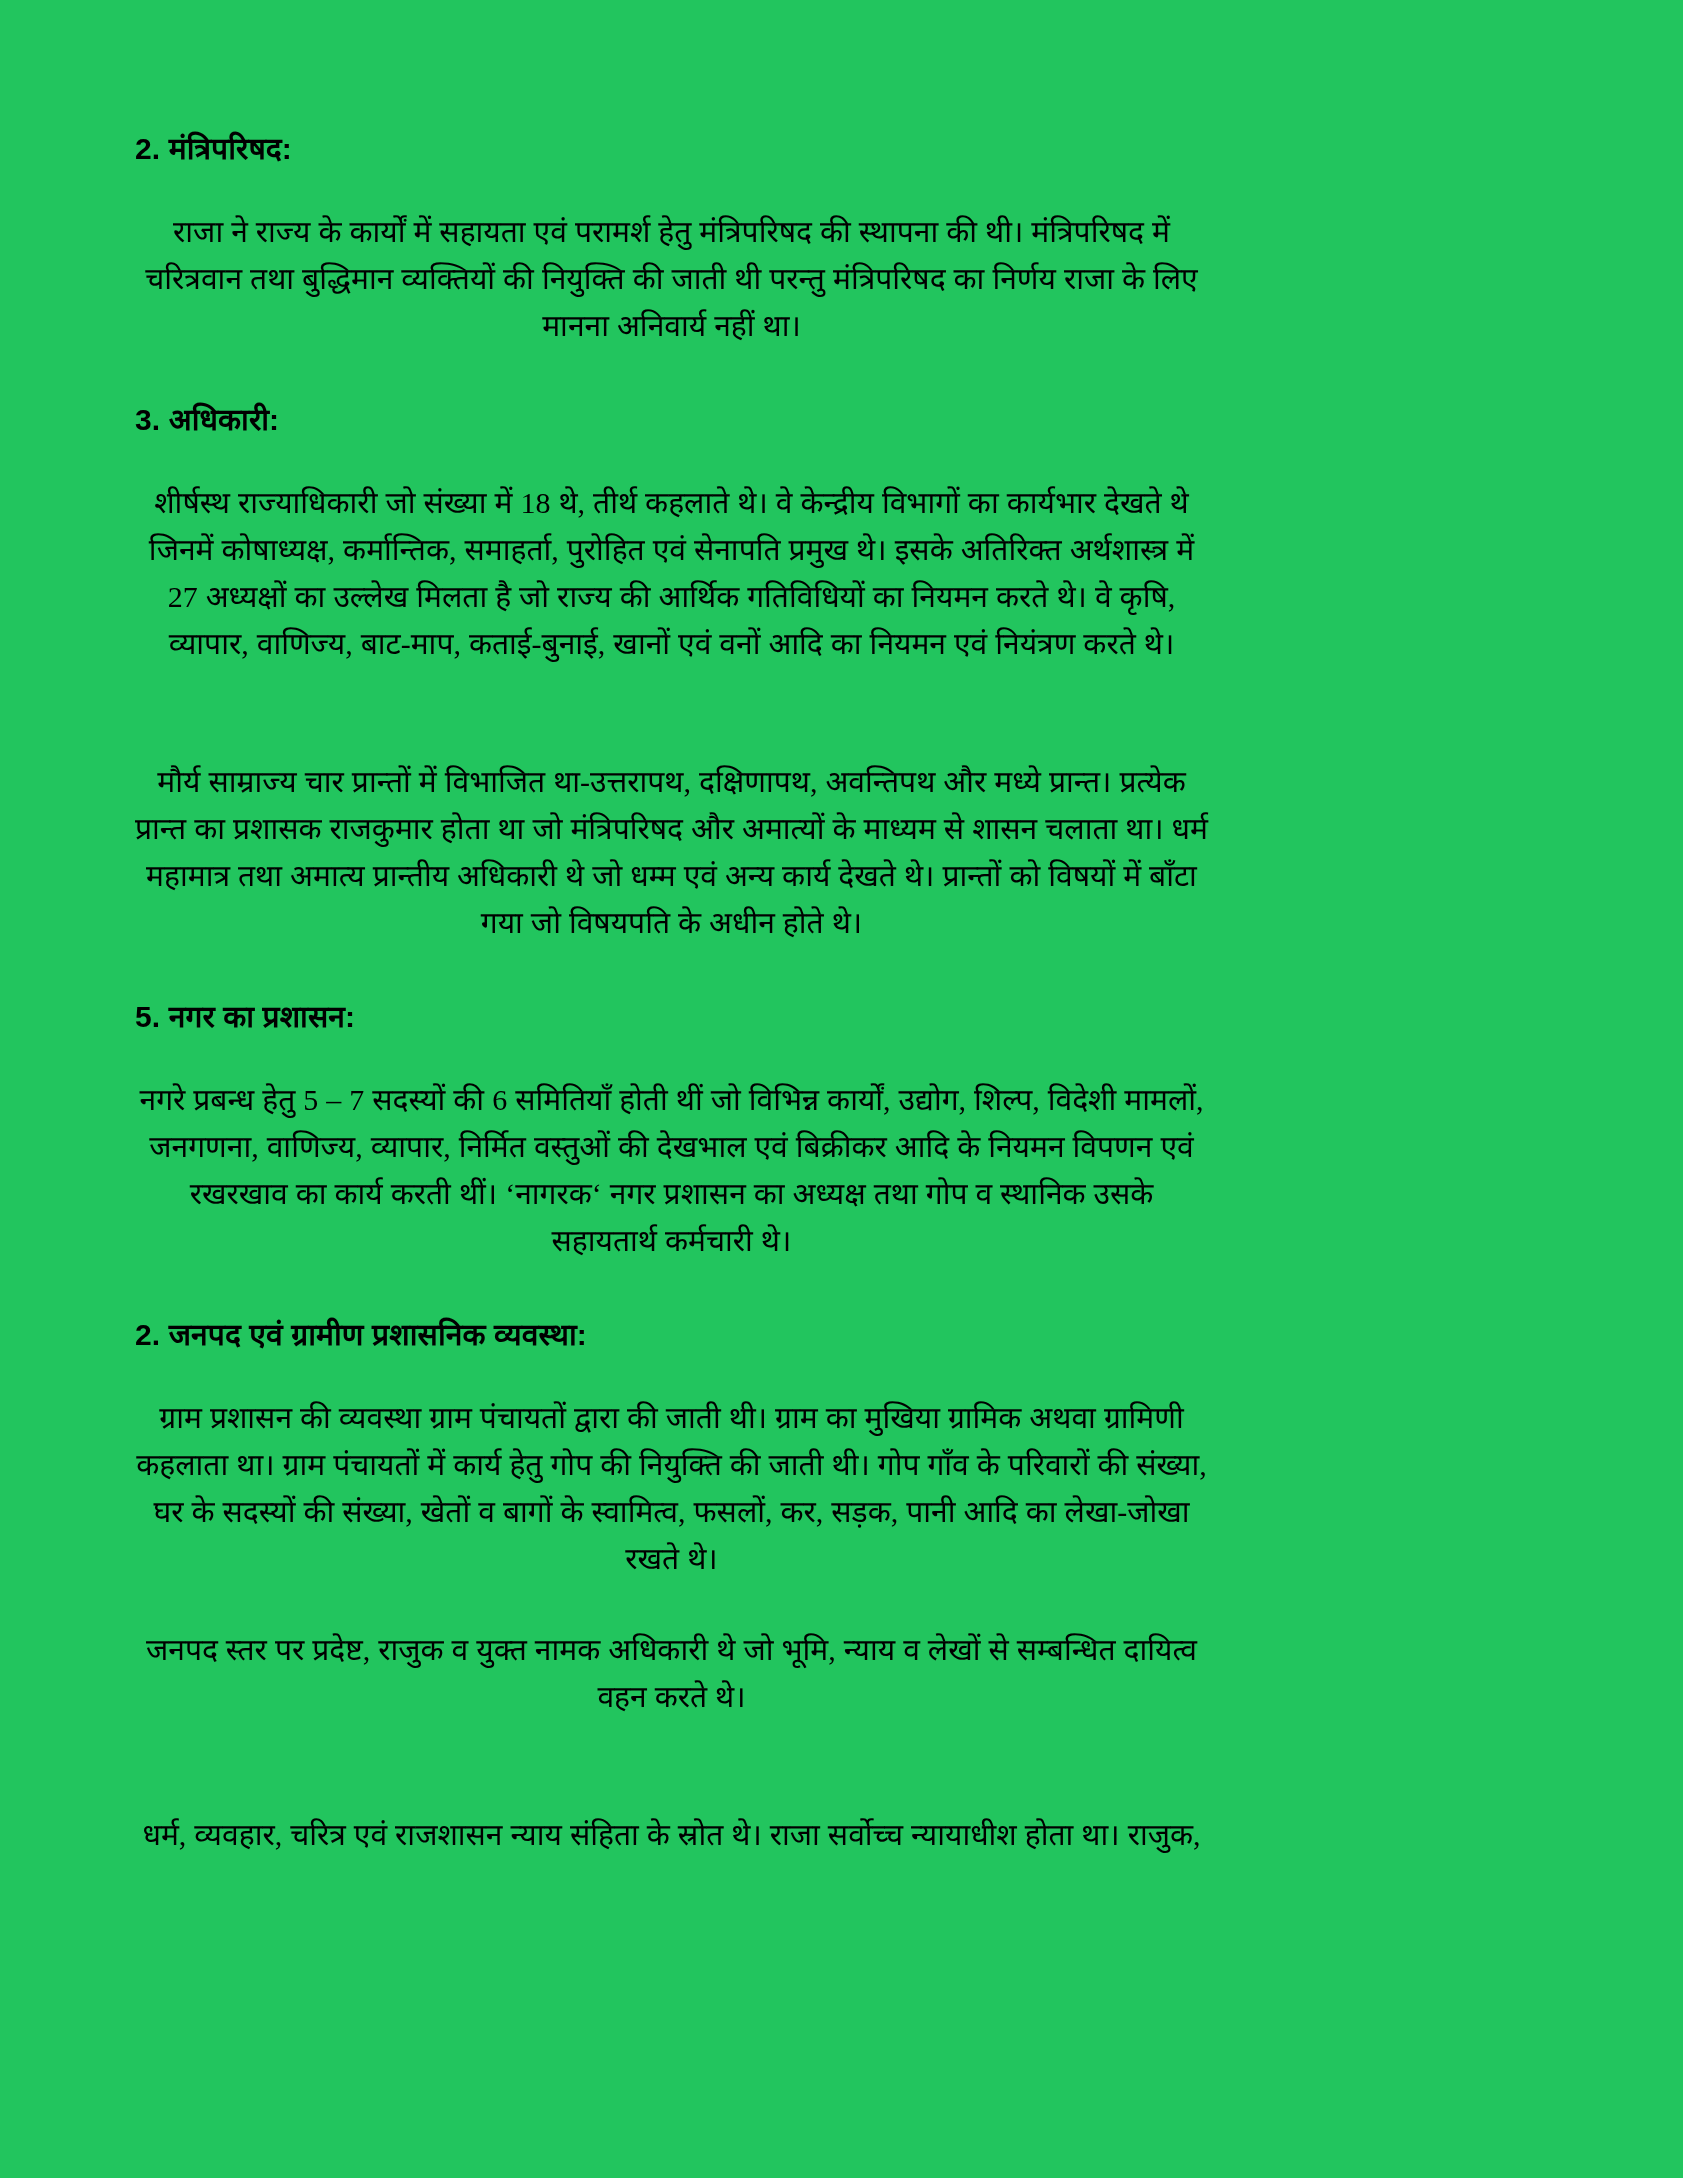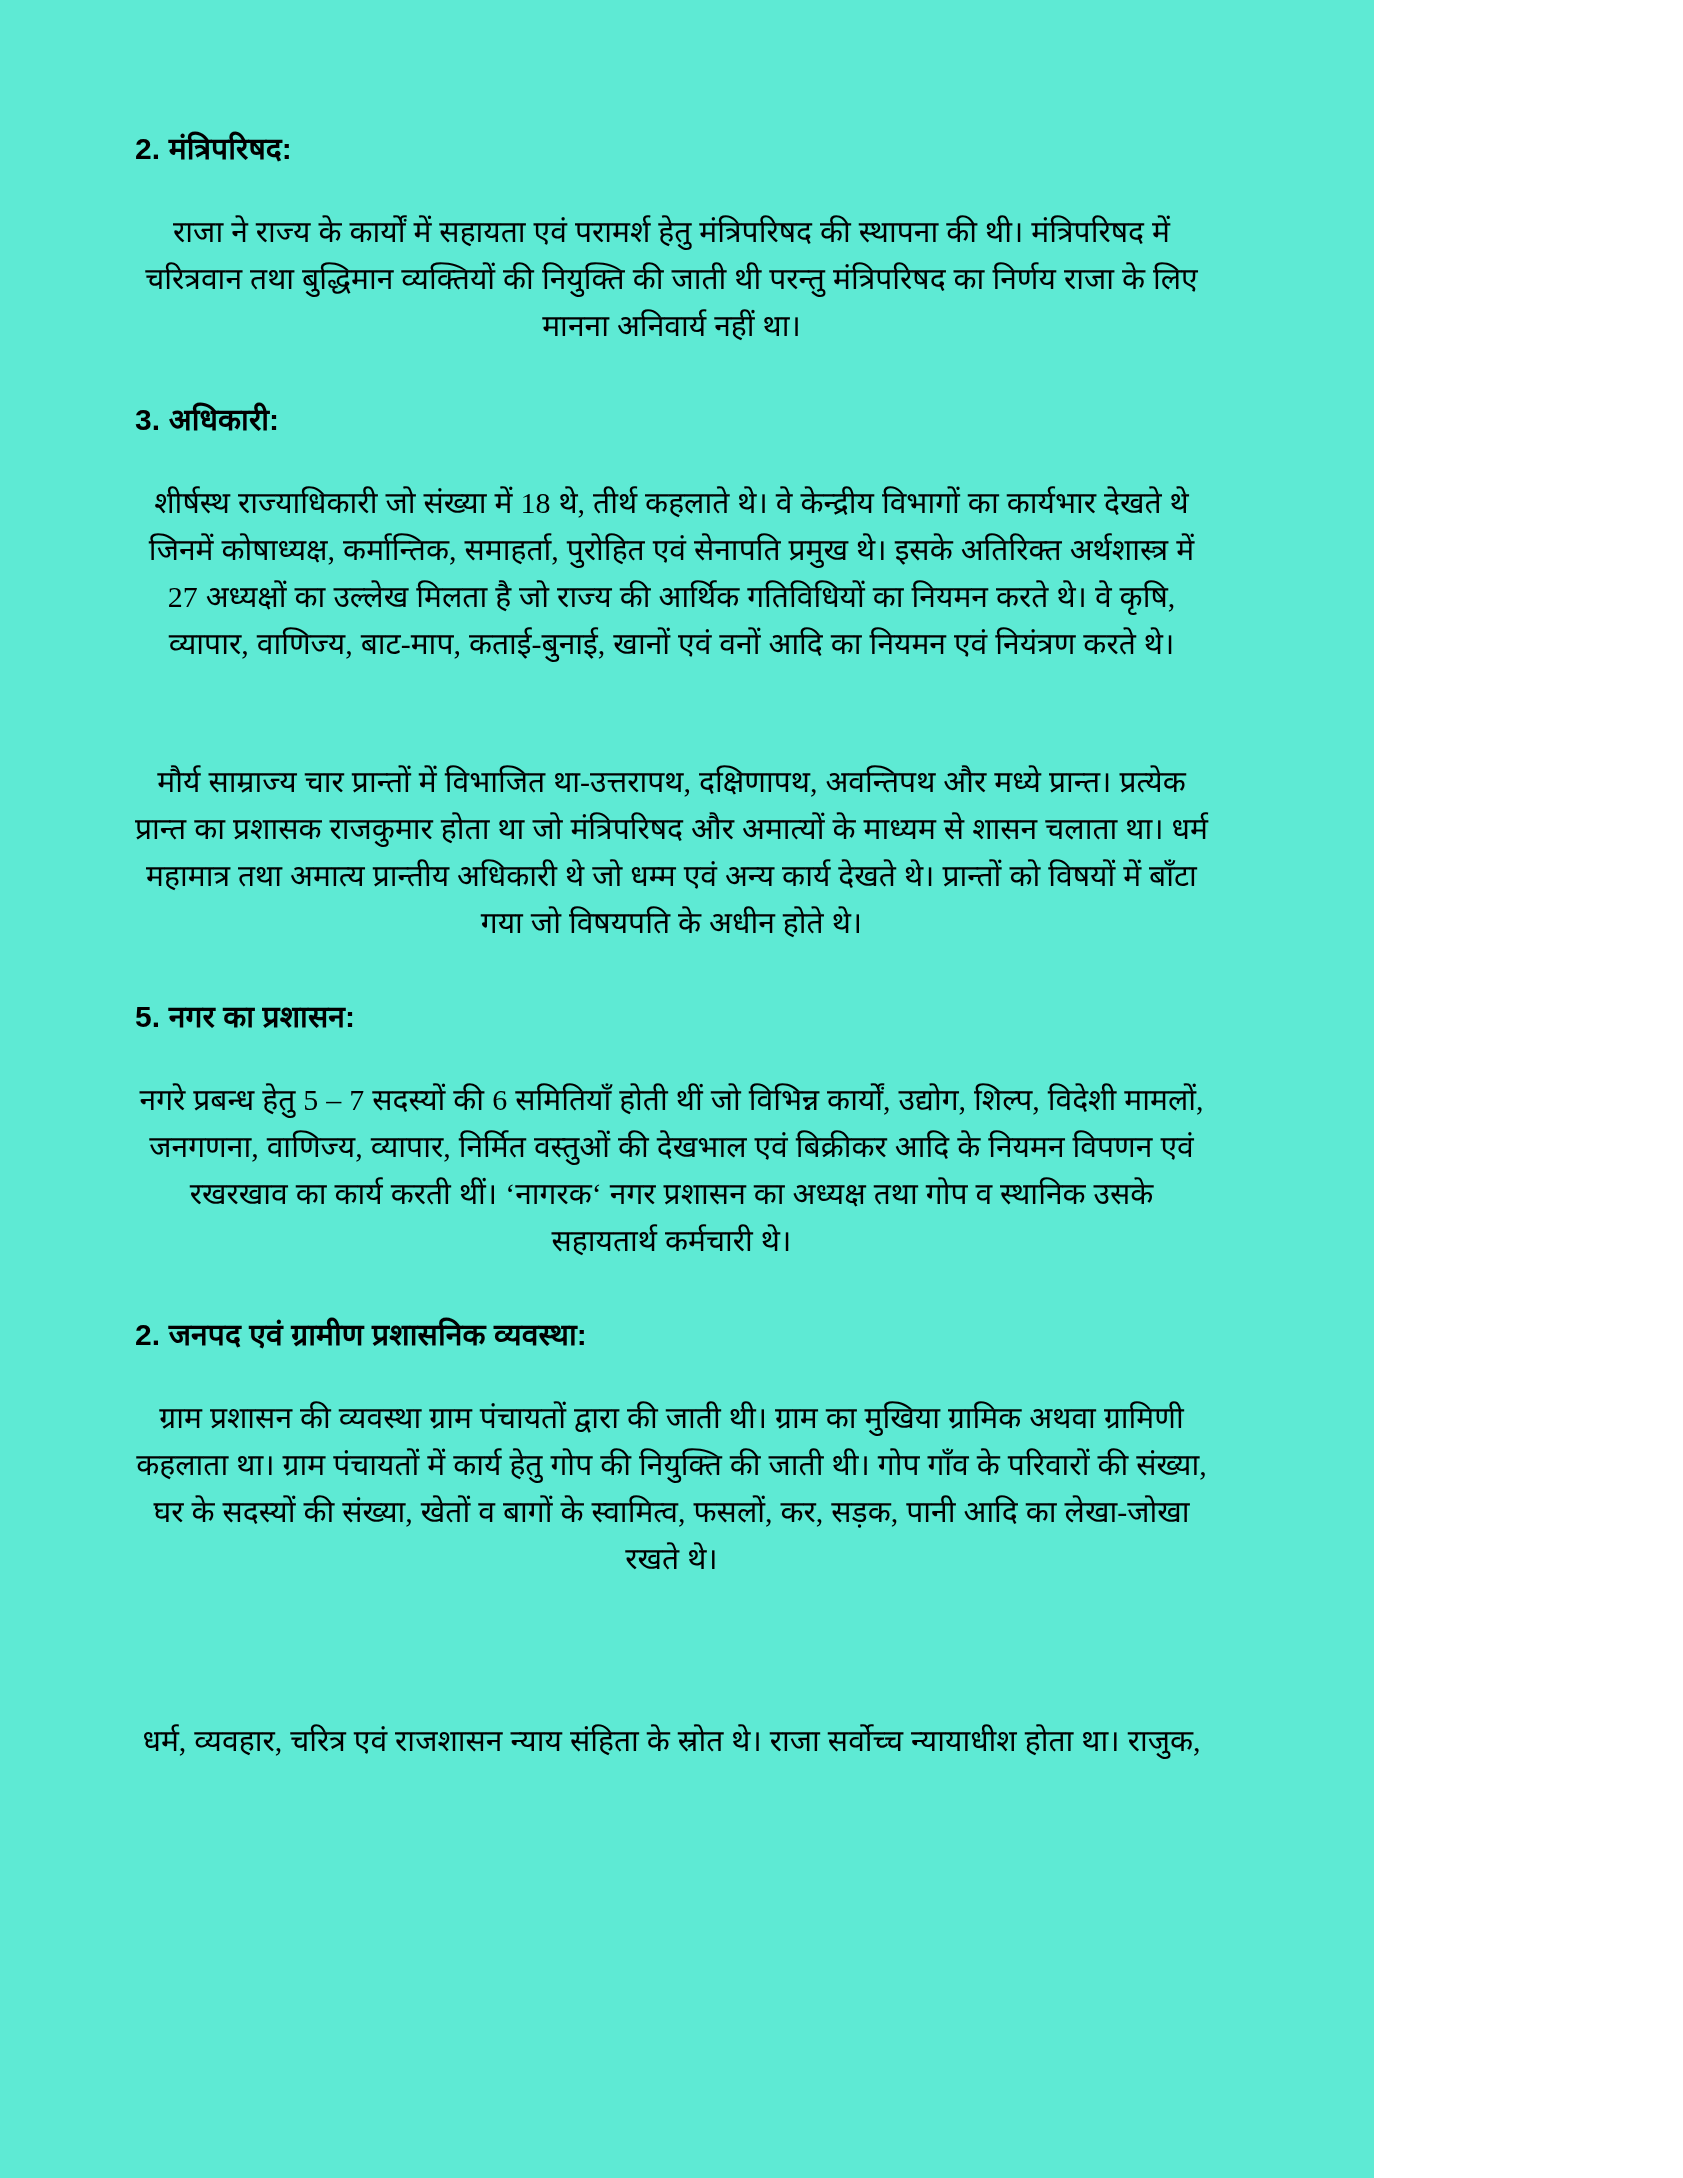--- a/index.html
+++ b/index.html
@@ -10,23 +10,23 @@
   }
   body {
     width: 1683px;
     min-height: 2178px;
     font-family: "Liberation Serif", "DejaVu Serif", serif;
     color: #000000;
     -webkit-font-smoothing: antialiased;
   }
   .page {
     position: relative;
-    width: 1374px;
+    width: 1683px;
     min-height: 2178px;
-    background: #5eead4;
+    background: #22c55e;
     box-sizing: border-box;
     padding: 129px 475px 59px 135px;
   }
   .content {
     width: 1073px;
   }
   h2.section-heading {
     font-family: "Liberation Sans", "DejaVu Sans", sans-serif;
     font-weight: 700;
     font-size: 30px;
@@ -79,20 +79,21 @@
 
     <p class="body-text">नगरे प्रबन्ध हेतु 5 – 7 सदस्यों की 6 समितियाँ होती थीं जो विभिन्न कार्यों, उद्योग, शिल्प, विदेशी मामलों, जनगणना, वाणिज्य, व्यापार, निर्मित वस्तुओं की देखभाल एवं बिक्रीकर आदि के नियमन विपणन एवं रखरखाव का कार्य करती थीं। ‘नागरक‘ नगर प्रशासन का अध्यक्ष तथा गोप व स्थानिक उसके सहायतार्थ कर्मचारी थे।</p>
     <div class="gap-para-to-heading"></div>
 
     <h2 class="section-heading">2. जनपद एवं ग्रामीण प्रशासनिक व्यवस्था:</h2>
     <div class="gap-heading-to-para"></div>
 
     <p class="body-text">ग्राम प्रशासन की व्यवस्था ग्राम पंचायतों द्वारा की जाती थी। ग्राम का मुखिया ग्रामिक अथवा ग्रामिणी कहलाता था। ग्राम पंचायतों में कार्य हेतु गोप की नियुक्ति की जाती थी। गोप गाँव के परिवारों की संख्या, घर के सदस्यों की संख्या, खेतों व बागों के स्वामित्व, फसलों, कर, सड़क, पानी आदि का लेखा-जोखा रखते थे।</p>
     <div class="gap-para-to-para"></div>
 
+    <p class="body-text">जनपद स्तर पर प्रदेष्ट, राजुक व युक्त नामक अधिकारी थे जो भूमि, न्याय व लेखों से सम्बन्धित दायित्व वहन करते थे।</p>
     <div class="gap-para-to-heading"></div>
 
     <div class="gap-heading-to-para"></div>
 
     <p class="body-text">धर्म, व्यवहार, चरित्र एवं राजशासन न्याय संहिता के स्रोत थे। राजा सर्वोच्च न्यायाधीश होता था। राजुक,</p>
 
   </div>
 </div>
 
 

